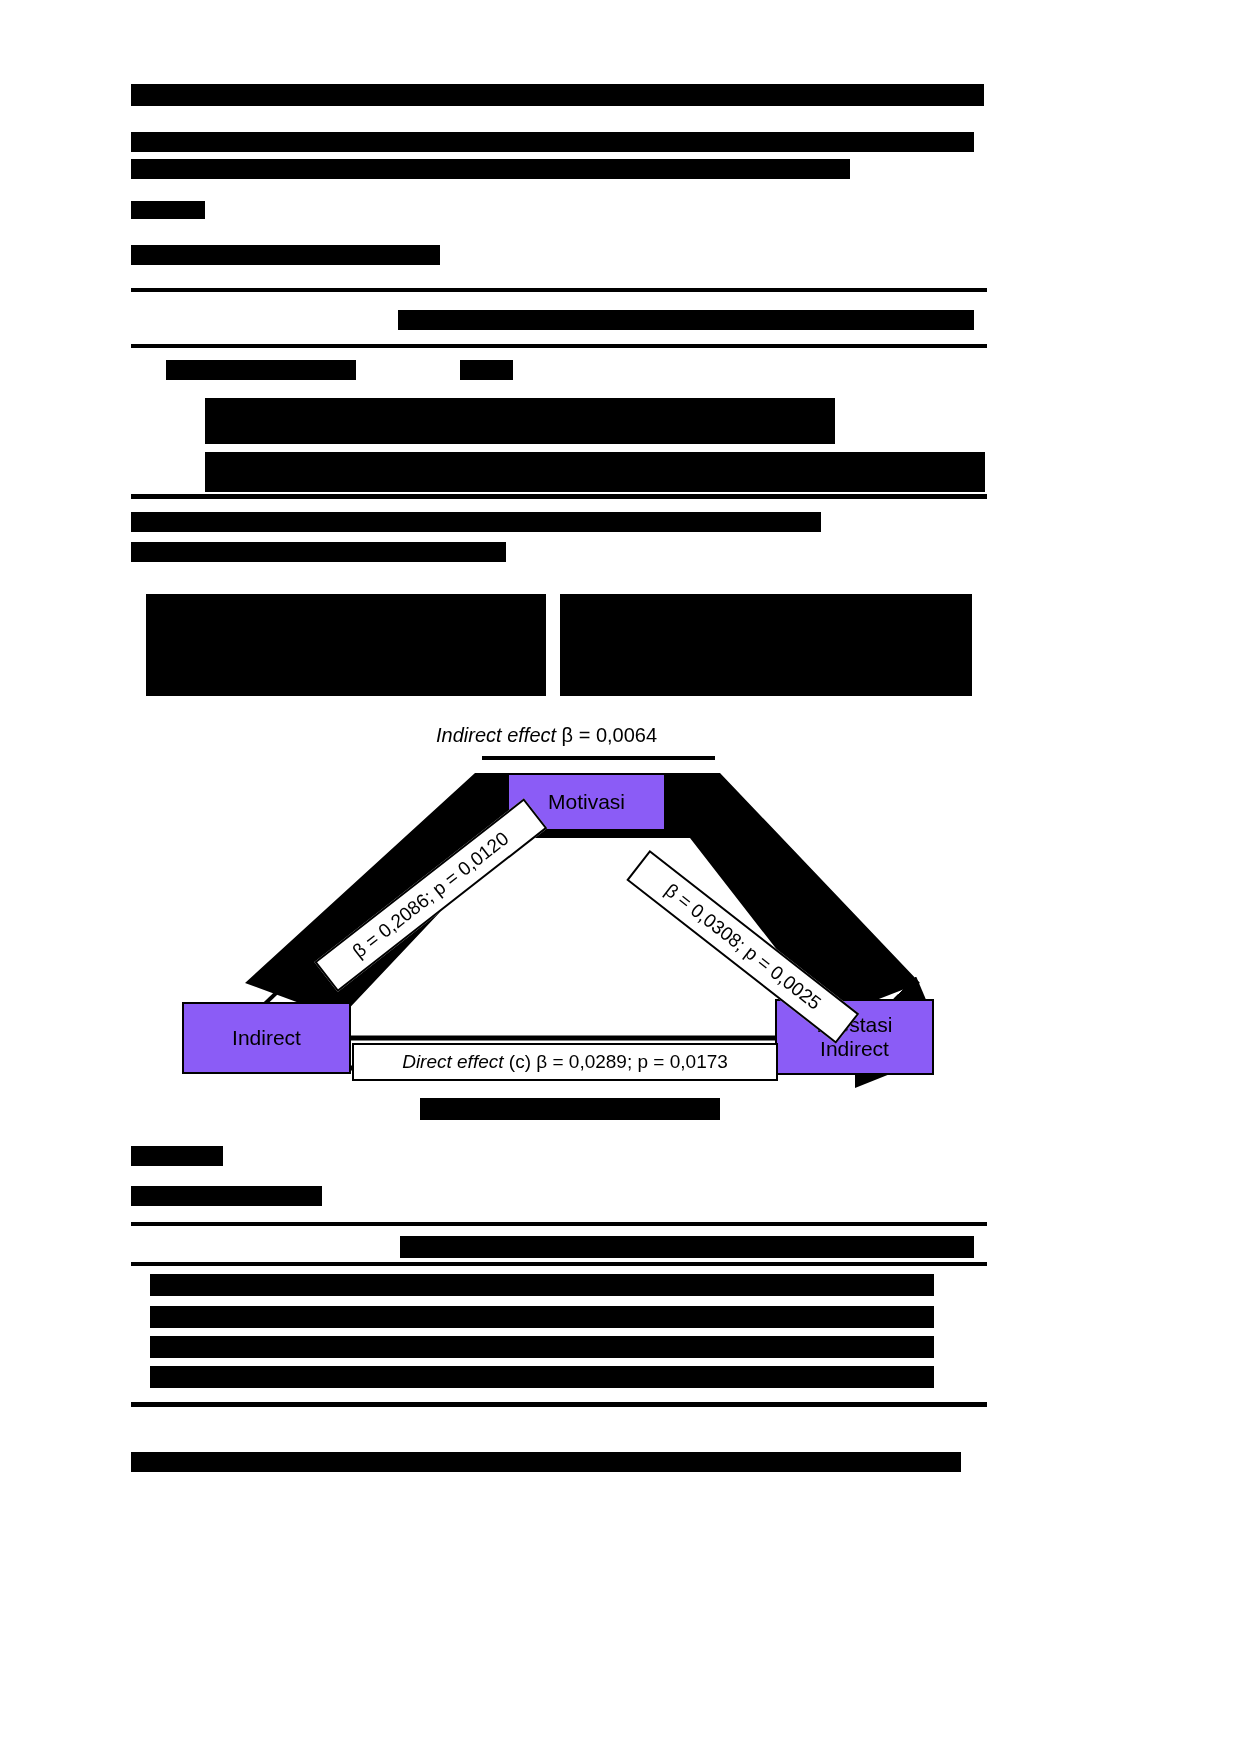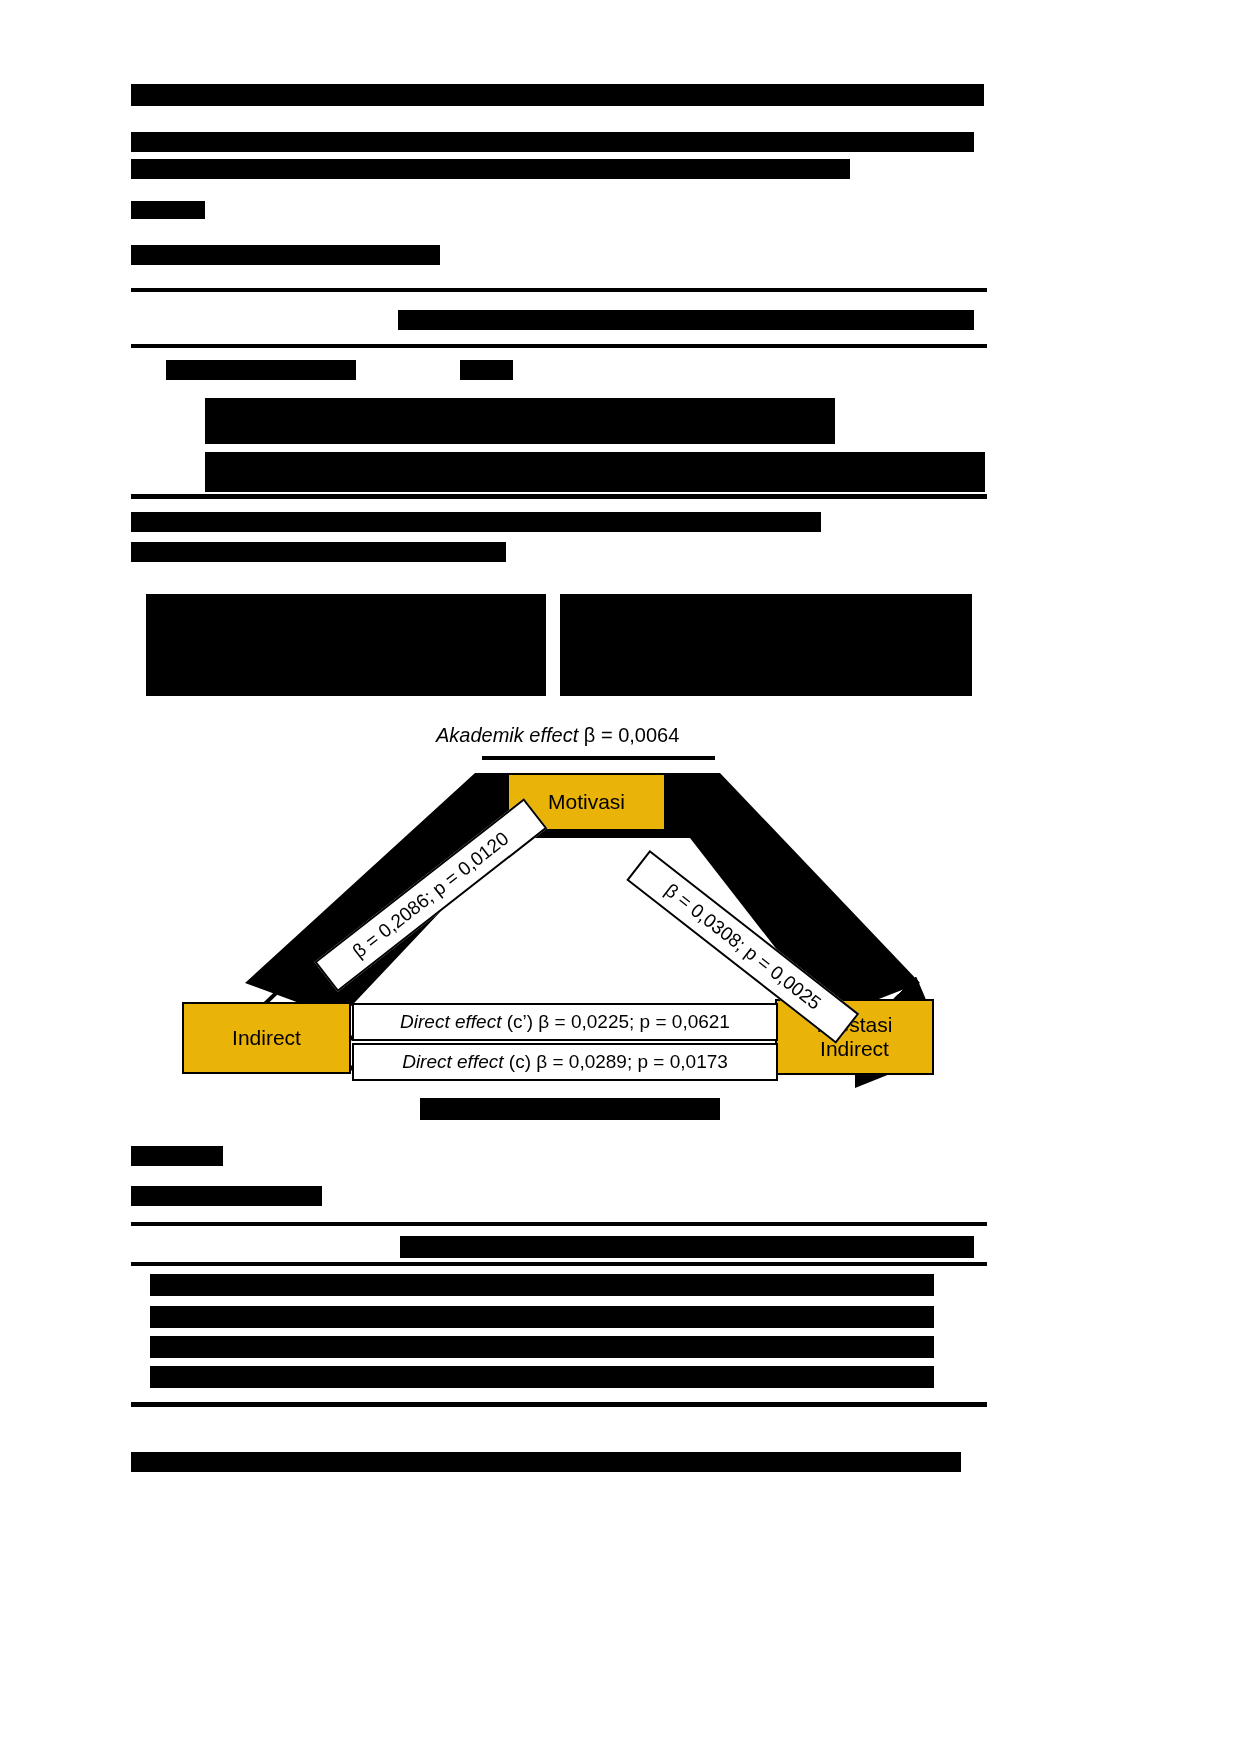--- a/index.html
+++ b/index.html
@@ -29,21 +29,21 @@
   
   #mediation-figure {
     position: absolute;
     left: 130px;
     top: 718px;
     width: 980px;
     height: 400px;
   }
   .node-box {
     position: absolute;
-    background: #eab308;
+    background: #8b5cf6;
     border: 2px solid #000;
     display: flex;
     align-items: center;
     justify-content: center;
     text-align: center;
     font-family: "Liberation Sans", sans-serif;
     font-size: 21px;
     line-height: 1.15;
     color: #000;
     z-index: 5;
@@ -126,21 +126,21 @@
 
       <line x1="585" y1="78" x2="800" y2="295" stroke="#000" stroke-width="4" marker-end="url(#ah)"></line>
 
       <line x1="352" y1="40" x2="585" y2="40" stroke="#000" stroke-width="4"></line>
 
       <line x1="200" y1="320" x2="770" y2="320" stroke="#000" stroke-width="5" marker-end="url(#ah)"></line>
       <line x1="200" y1="350" x2="770" y2="350" stroke="#000" stroke-width="5" marker-end="url(#ah)"></line>
     </svg>
 
     <div class="label-box" style="left:300px; top:4px; font-size:20px;">
-      <span class="italic">Akademik effect</span><span> β = 0,0064</span>
+      <span class="italic">Indirect effect</span><span> β = 0,0064</span>
     </div>
 
     <div class="node-box" style="left:377px; top:55px; width:155px; height:54px;">
       <span>Motivasi</span>
     </div>
 
     <div class="label-box bordered rot-left" style="left:196px; top:240px; width:250px; height:30px; line-height:30px;">
       <span>β = 0,2086; p = 0,0120</span>
     </div>
 
@@ -150,23 +150,20 @@
 
     <div class="node-box" style="left:52px; top:284px; width:165px; height:68px;">
       <span>Indirect</span>
     </div>
 
     <div class="node-box" style="left:645px; top:281px; width:155px; height:72px; flex-direction:column;">
       <span>Prestasi</span>
       <span>Indirect</span>
     </div>
 
-    <div class="label-box bordered" style="left:222px; top:285px; width:410px; height:30px; line-height:30px;">
-      <span class="italic">Direct effect</span><span> (c’) β = 0,0225; p = 0,0621</span>
-    </div>
 
     <div class="label-box bordered" style="left:222px; top:325px; width:410px; height:30px; line-height:30px;">
       <span class="italic">Direct effect</span><span> (c) β = 0,0289; p = 0,0173</span>
     </div>
   </div>
 
   <div class="redact" style="left:420px; top:1098px; width:300px; height:22px;"></div>
 
   <div class="redact" style="left:131px; top:1146px; width:92px; height:20px;"></div>
   <div class="redact" style="left:131px; top:1186px; width:191px; height:20px;"></div>

